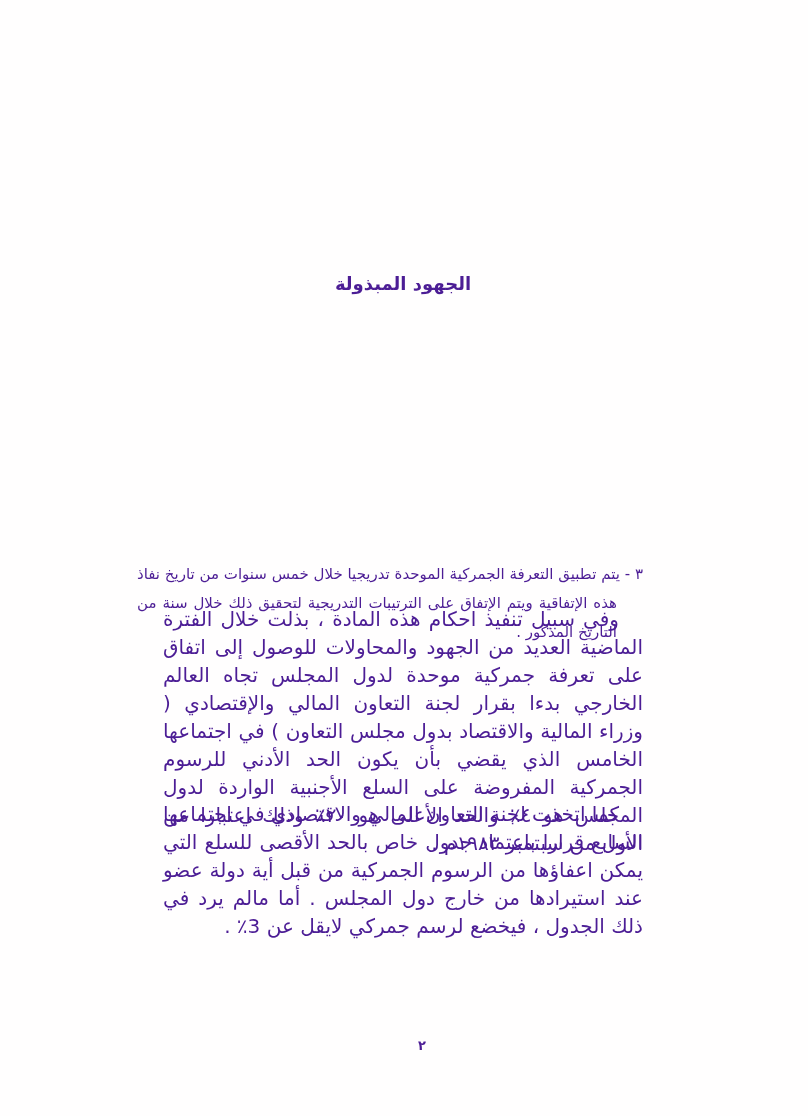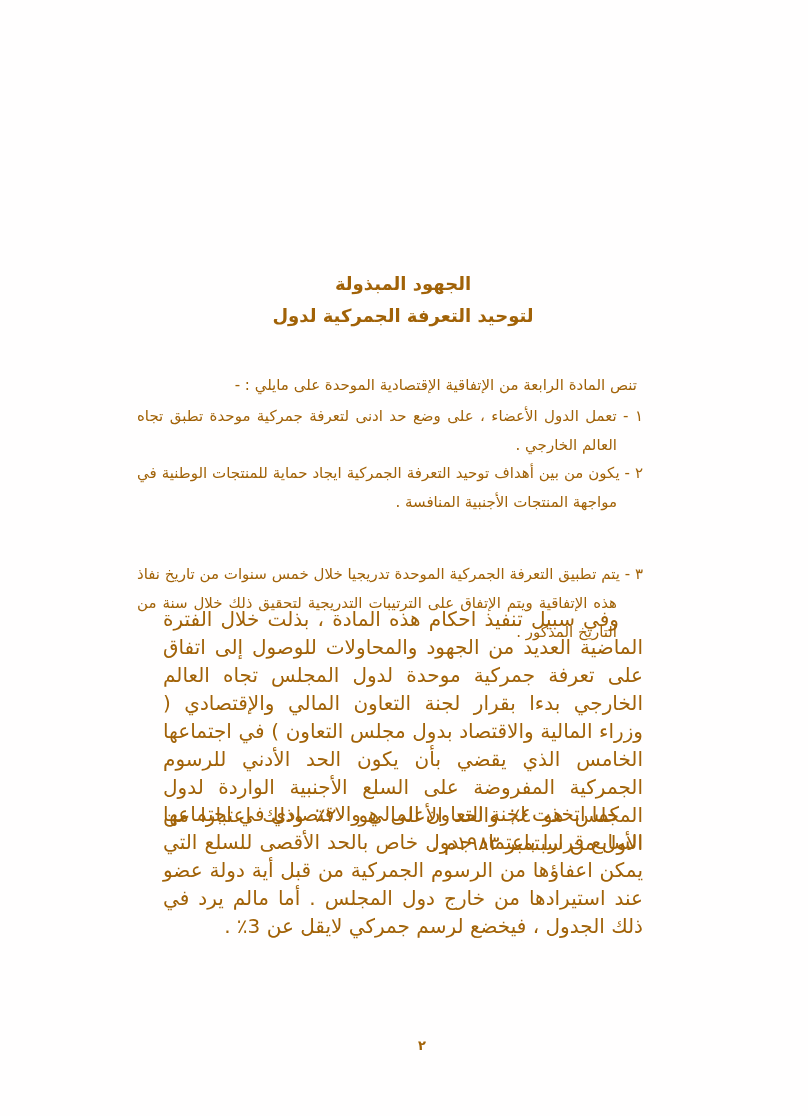--- a/index.html
+++ b/index.html
@@ -9,21 +9,21 @@
   }
   .page {
     position: relative;
     width: 808px;
     height: 1116px;
     margin: 0 auto;
     background: #fffefe;
     overflow: hidden;
     direction: rtl;
     font-family: "DejaVu Sans", sans-serif;
-    color: #a16207;
+    color: #4c1d95;
   }
   .block {
     position: absolute;
     right: 165px;
     width: 480px;
   }
   .title-block {
     top: 268px;
     text-align: center;
     font-weight: bold;
@@ -67,34 +67,24 @@
     font-weight: 600;
   }
 </style>
 </head>
 <body>
 
 <div class="page">
 
   <div class="block title-block">
     <span class="title-line">الجهود المبذولة</span>
-    <span class="title-line">لتوحيد التعرفة الجمركية لدول</span>
   </div>
 
-  <div class="block intro">تنص المادة الرابعة من الإتفاقية الإقتصادية الموحدة على مايلي : -</div>
 
-  <div class="block list-item item-1">
-    <span>١ -</span>
-    <span>تعمل الدول الأعضاء ، على وضع حد ادنى لتعرفة جمركية موحدة تطبق تجاه العالم الخارجي .</span>
-  </div>
 
-  <div class="block list-item item-2">
-    <span>٢ -</span>
-    <span>يكون من بين أهداف توحيد التعرفة الجمركية ايجاد حماية للمنتجات الوطنية في مواجهة المنتجات الأجنبية المنافسة .</span>
-  </div>
 
   <div class="block list-item item-3">
     <span>٣ -</span>
     <span>يتم تطبيق التعرفة الجمركية الموحدة تدريجيا خلال خمس سنوات من تاريخ نفاذ هذه الإتفاقية ويتم الإتفاق على الترتيبات التدريجية لتحقيق ذلك خلال سنة من التاريخ المذكور .</span>
   </div>
 
   <div class="block body-paragraph para-1">وفي سبيل تنفيذ احكام هذه المادة ، بذلت خلال الفترة الماضية العديد من الجهود والمحاولات للوصول إلى اتفاق على تعرفة جمركية موحدة لدول المجلس تجاه العالم الخارجي بدءا بقرار لجنة التعاون المالي والإقتصادي ( وزراء المالية والاقتصاد بدول مجلس التعاون ) في اجتماعها الخامس الذي يقضي بأن يكون الحد الأدني للرسوم الجمركية المفروضة على السلع الأجنبية الواردة لدول المجلس هو ٤٪ والحد الأعلى هو ٢٠٪ وذلك اعتبارا من الأول من سبتمبر ١٩٨٣م .</div>
 
   <div class="block body-paragraph para-2">كما اتخذت لجنة التعاون المالي والاقتصادي في اجتماعها السابع قرارا باعتماد جدول خاص بالحد الأقصى للسلع التي يمكن اعفاؤها من الرسوم الجمركية من قبل أية دولة عضو عند استيرادها من خارج دول المجلس . أما مالم يرد في ذلك الجدول ، فيخضع لرسم جمركي لايقل عن 3٪ .</div>
 

